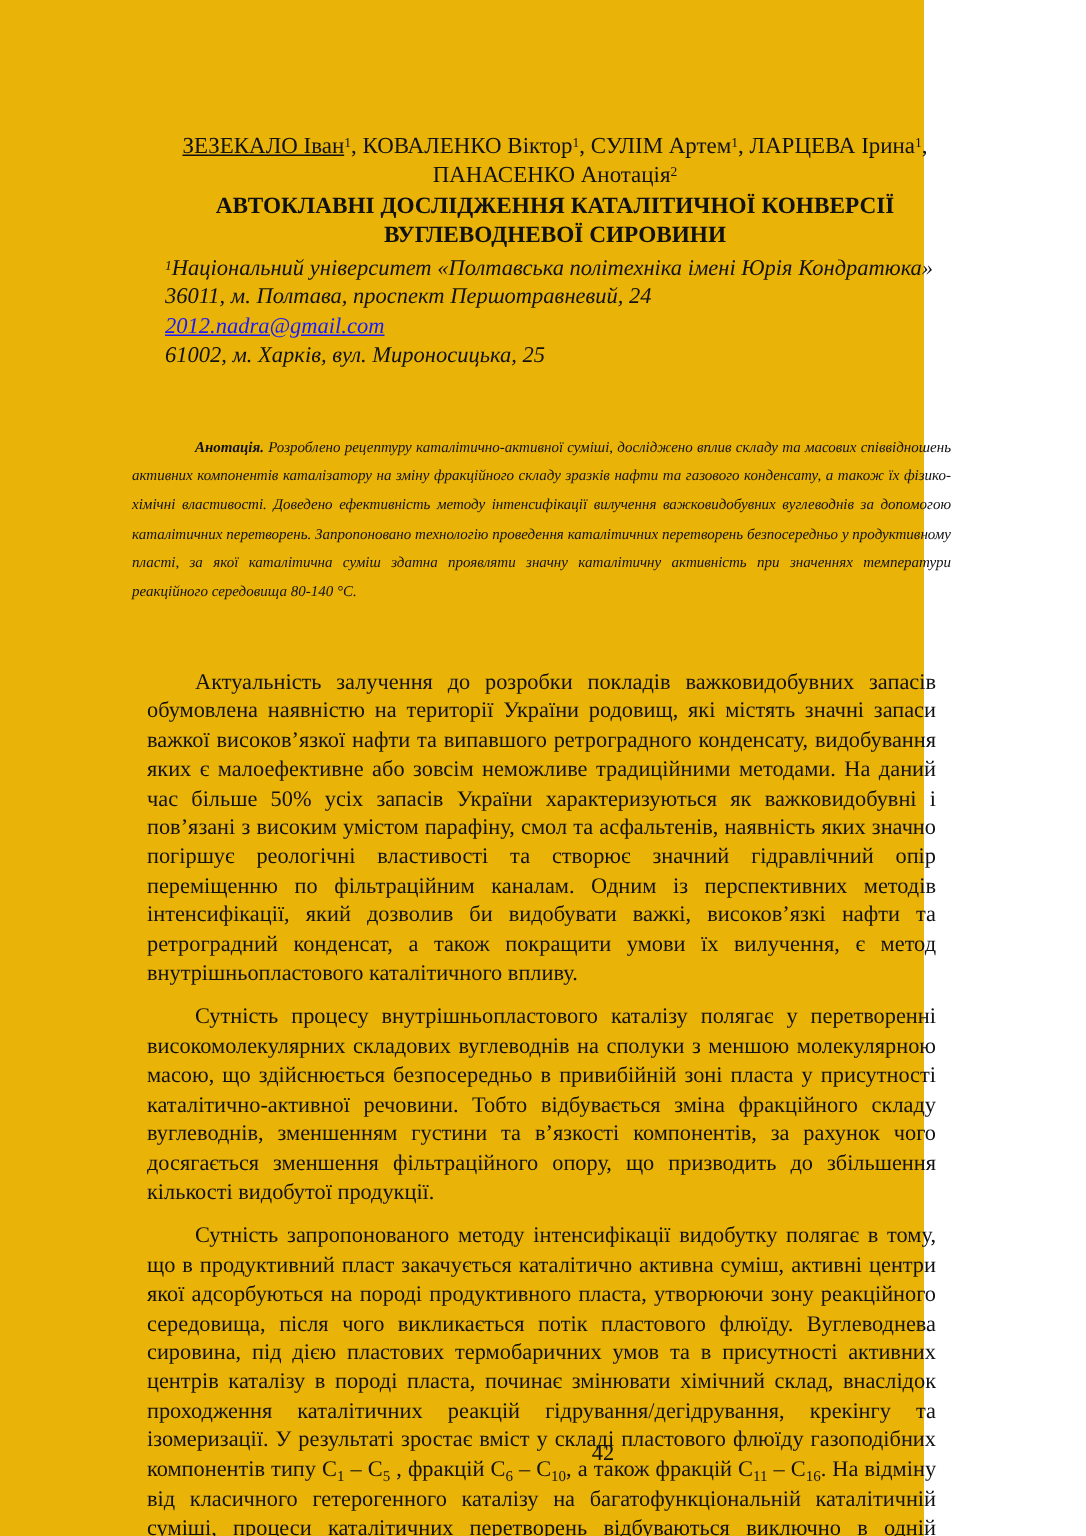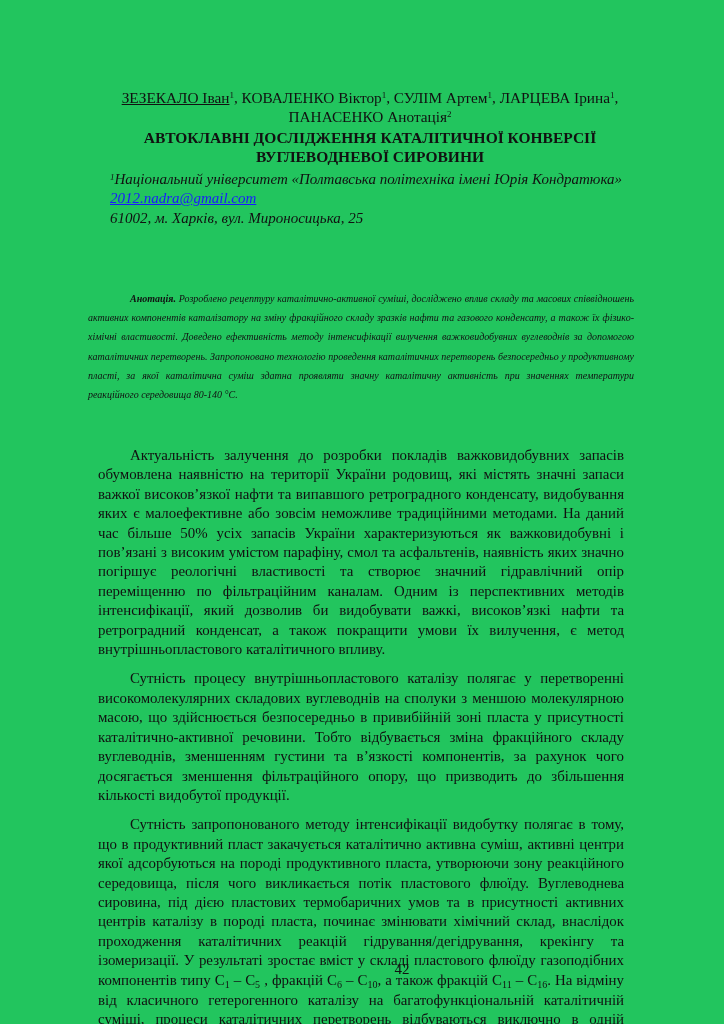--- a/index.html
+++ b/index.html
@@ -1,18 +1,18 @@
 <!DOCTYPE html>
 <html><head>
 <meta charset="utf-8">
 <style>
   html, body { margin:0; padding:0; background:#ffffff; }
   body { width:724px; height:1024px; position:relative; overflow:hidden;
          font-family:"Liberation Serif", serif; color:#111; }
-  .page { position:absolute; left:0; top:0; width:724px; height:1024px; background:#22c55e; }
+  .page { position:absolute; left:0; top:0; width:616px; height:1024px; background:#eab308; }
   .authors { position:absolute; left:110px; width:520px; top:88px; text-align:center;
              font-size:15.3px; line-height:19px; }
   .authors u { text-decoration:underline; }
   sup { font-size:9px; vertical-align:top; position:relative; top:-2px; }
   .title { position:absolute; left:110px; width:520px; top:128px; text-align:center;
            font-weight:bold; font-size:15.5px; line-height:19px; }
   .affil { position:absolute; left:110px; width:520px; top:170px; text-align:left;
            font-style:italic; font-size:15px; line-height:19.3px; }
   .affil a { color:#1a1aff; text-decoration:underline;margin-top:16px; }
   .abstract { position:absolute; left:88px; width:546px; top:289px;
@@ -33,20 +33,21 @@
     <u>ЗЕЗЕКАЛО Іван</u><sup>1</sup><span>, </span><span>КОВАЛЕНКО Віктор</span><sup>1</sup><span>, </span><span>СУЛІМ Артем</span><sup>1</sup><span>, </span><span>ЛАРЦЕВА Ірина</span><sup>1</sup><span>, </span><br><span>ПАНАСЕНКО Анотація</span><sup>2</sup>
   </div>
 
   <div class="title">
     <div>АВТОКЛАВНІ ДОСЛІДЖЕННЯ КАТАЛІТИЧНОЇ КОНВЕРСІЇ</div>
     <div>ВУГЛЕВОДНЕВОЇ СИРОВИНИ</div>
   </div>
 
   <div class="affil">
     <div><sup>1</sup><span>Національний університет «Полтавська політехніка імені Юрія Кондратюка»</span></div>
+    <div>36011, м. Полтава, проспект Першотравневий, 24</div>
     <div><a href="#">2012.nadra@gmail.com</a></div>
     <div>61002, м. Харків, вул. Мироносицька, 25</div>
   </div>
 
   <p class="abstract"><b>Анотація.</b><span> Розроблено рецептуру каталітично-активної суміші, досліджено вплив складу та масових співвідношень активних компонентів каталізатору на зміну фракційного складу зразків нафти та газового конденсату, а також їх фізико-хімічні властивості. Доведено ефективність методу інтенсифікації вилучення важковидобувних вуглеводнів за допомогою каталітичних перетворень. Запропоновано технологію проведення каталітичних перетворень безпосередньо у продуктивному пласті, за якої каталітична суміш здатна проявляти значну каталітичну активність при значеннях температури реакційного середовища 80-140 °С.</span></p>
 
   <div class="body">
     <p>Актуальність залучення до розробки покладів важковидобувних запасів обумовлена наявністю на території України родовищ, які містять значні запаси важкої високов’язкої нафти та випавшого ретроградного конденсату, видобування яких є малоефективне або зовсім неможливе традиційними методами. На даний час більше 50% усіх запасів України характеризуються як важковидобувні і пов’язані з високим умістом парафіну, смол та асфальтенів, наявність яких значно погіршує реологічні властивості та створює значний гідравлічний опір переміщенню по фільтраційним каналам. Одним із перспективних методів інтенсифікації, який дозволив би видобувати важкі, високов’язкі нафти та ретроградний конденсат, а також покращити умови їх вилучення, є метод внутрішньопластового каталітичного впливу.</p>
     <p>Сутність процесу внутрішньопластового каталізу полягає у перетворенні високомолекулярних складових вуглеводнів на сполуки з меншою молекулярною масою, що здійснюється безпосередньо в привибійній зоні пласта у присутності каталітично-активної речовини. Тобто відбувається зміна фракційного складу вуглеводнів, зменшенням густини та в’язкості компонентів, за рахунок чого досягається зменшення фільтраційного опору, що призводить до збільшення кількості видобутої продукції.</p>
     <p><span>Сутність запропонованого методу інтенсифікації видобутку полягає в тому, що в продуктивний пласт закачується каталітично активна суміш, активні центри якої адсорбуються на породі продуктивного пласта, утворюючи зону реакційного середовища, після чого викликається потік пластового флюїду. Вуглеводнева сировина, під дією пластових термобаричних умов та в присутності активних центрів каталізу в породі пласта, починає змінювати хімічний склад, внаслідок проходження каталітичних реакцій гідрування/дегідрування, крекінгу та ізомеризації. У результаті зростає вміст у складі пластового флюїду газоподібних компонентів типу С</span><sub>1</sub><span> – С</span><sub>5</sub><span> , фракцій С</span><sub>6</sub><span> – С</span><sub>10</sub><span>, а також фракцій С</span><sub>11</sub><span> – С</span><sub>16</sub><span>. На відміну від класичного гетерогенного каталізу на багатофункціональній каталітичній суміші, процеси каталітичних перетворень відбуваються виключно в одній термодинамічній фазі – рідинній. Як каталітично-активні суміші використовуються багатофункціональні системи, активні центри яких</span></p>

